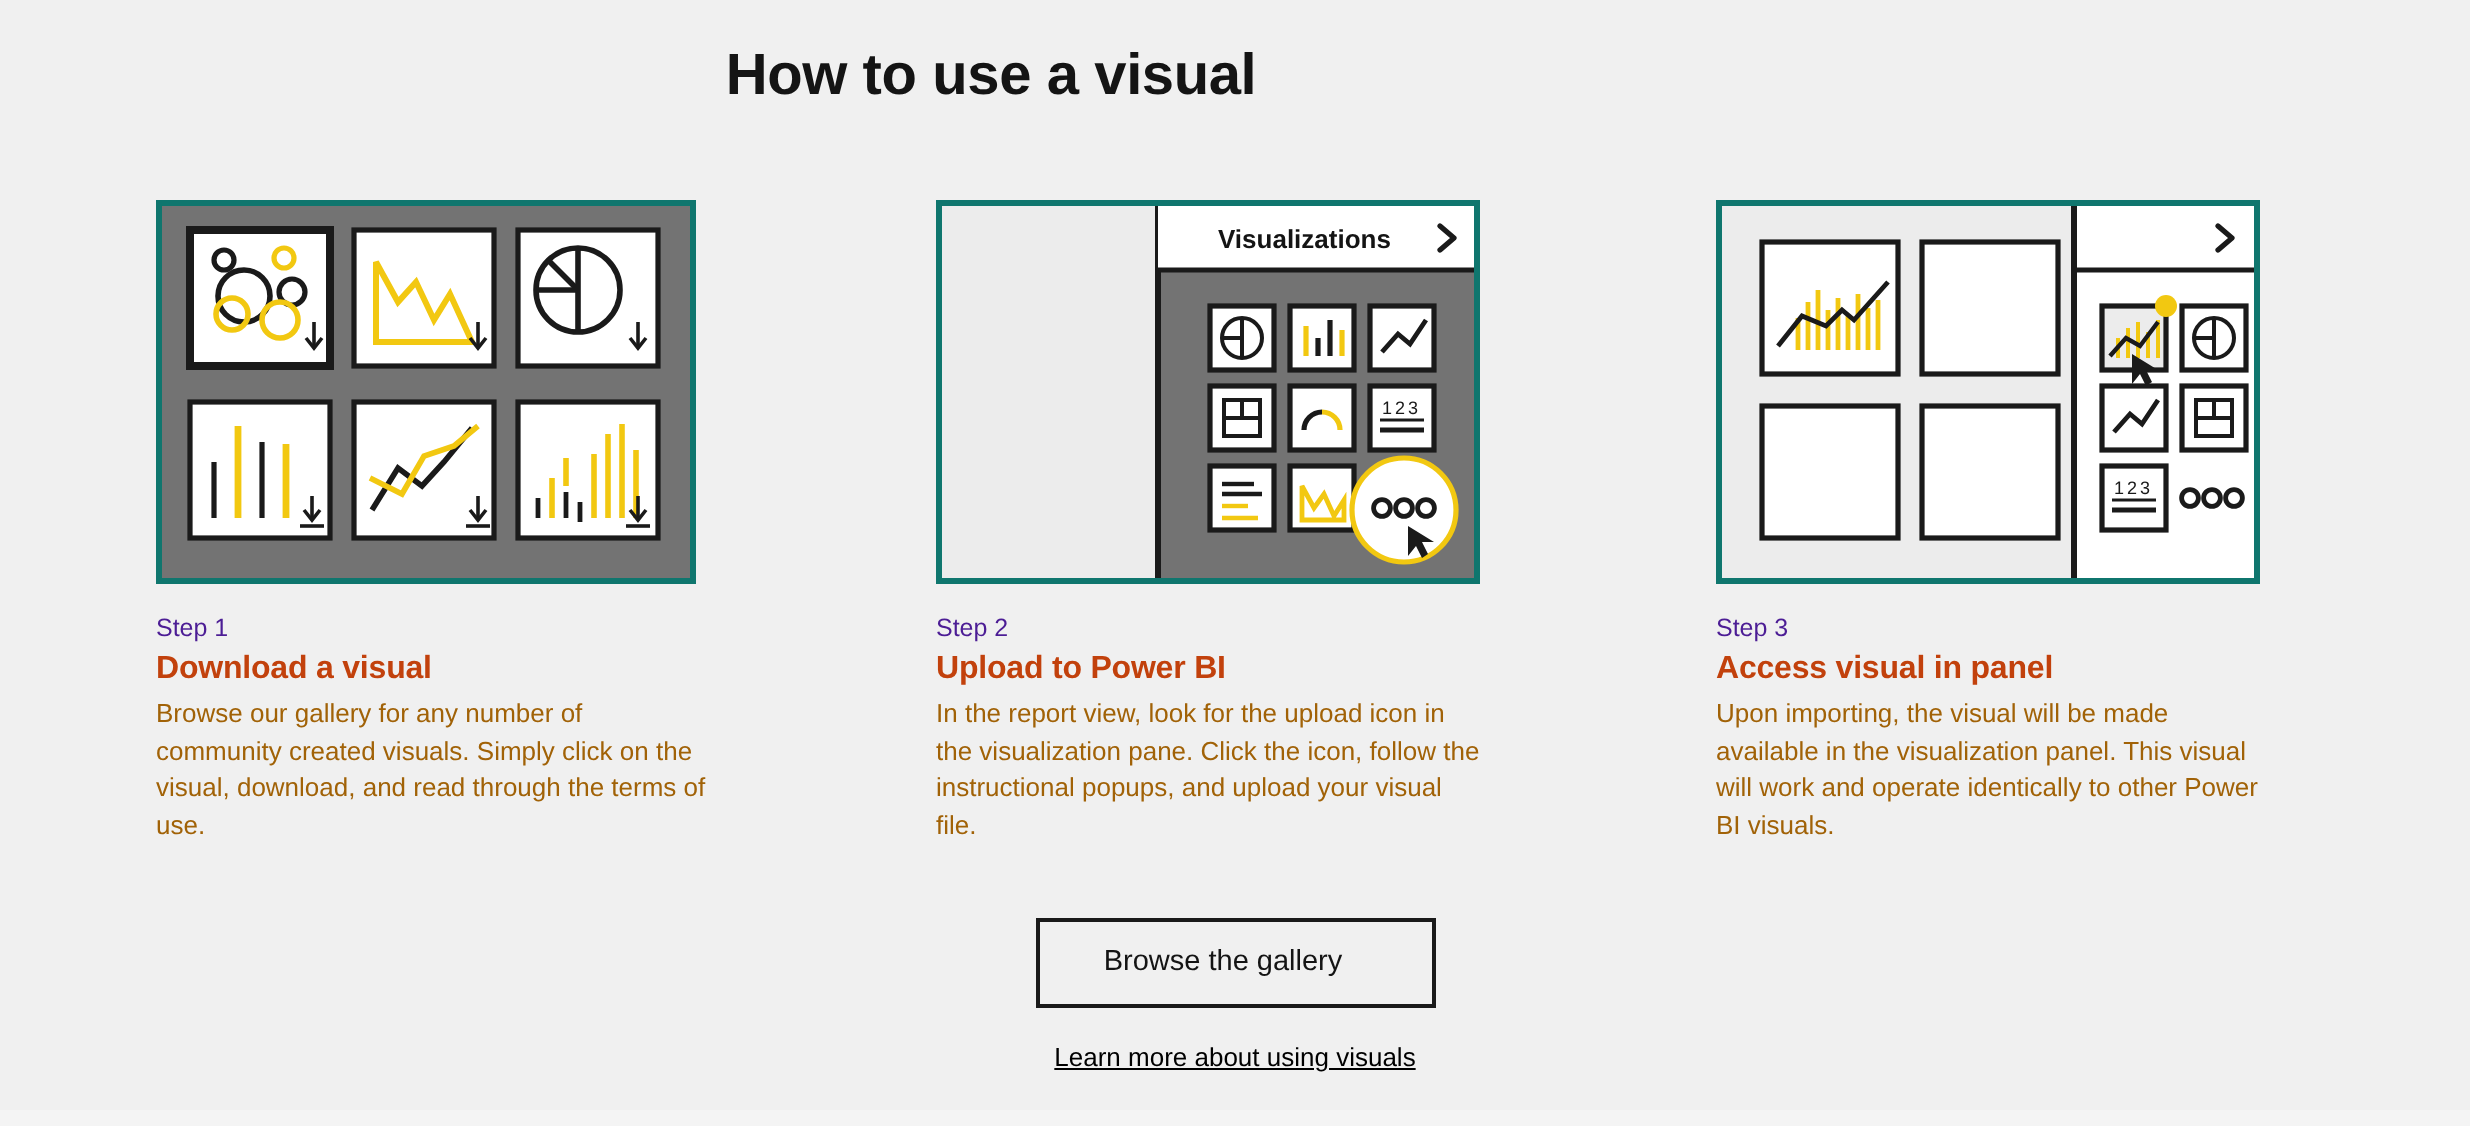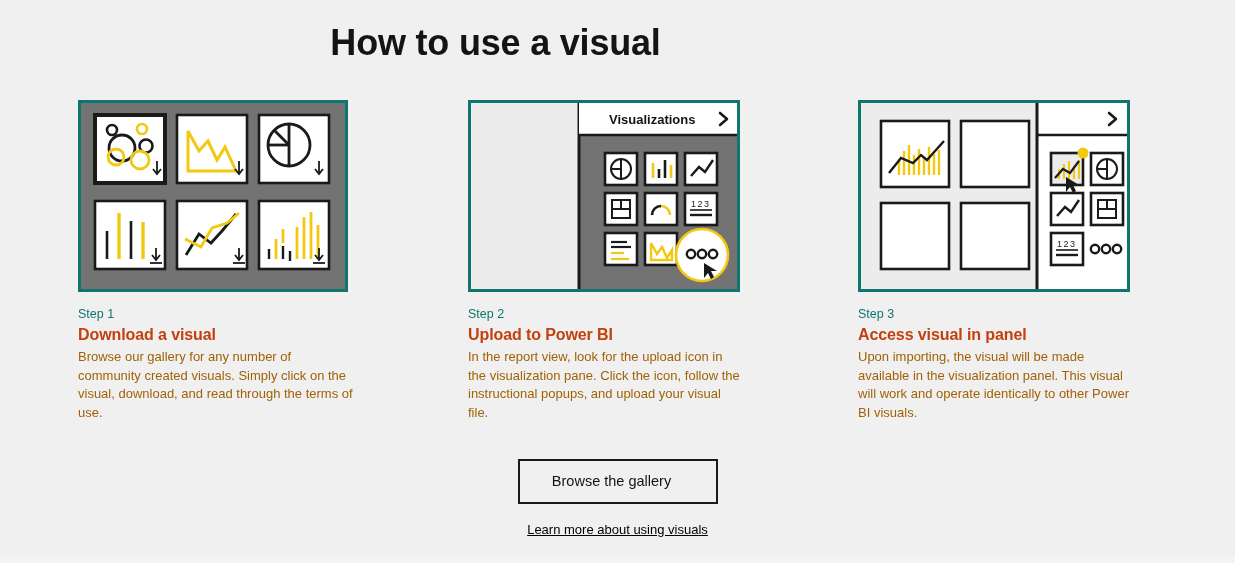--- a/index.html
+++ b/index.html
@@ -21,21 +21,21 @@
     position: relative;
   }
 
   
   .page-title {
     position: absolute;
     top: 22px;
     left: 0;
     width: 991px;
     text-align: center;
-    font-size: 36px;
+    font-size: 29px;
     font-weight: bold;
     letter-spacing: -0.2px;
     color: #141414;
   }
 
   
   .steps {
     position: absolute;
     top: 100px;
     left: 78px;
@@ -62,21 +62,21 @@
   }
   .illus svg { display: block; }
 
   
   .step-text {
     margin-top: 14px;
     width: 275px;
   }
   .step-label {
     font-size: 12.5px;
-    color: #0f766e;
+    color: #4c1d95;
     line-height: 16px;
     margin-bottom: 2px;
   }
   .step-heading {
     font-size: 16px;
     font-weight: bold;
     color: #c2410c;
     line-height: 21px;
     margin-bottom: 3px;
     letter-spacing: -0.1px;

